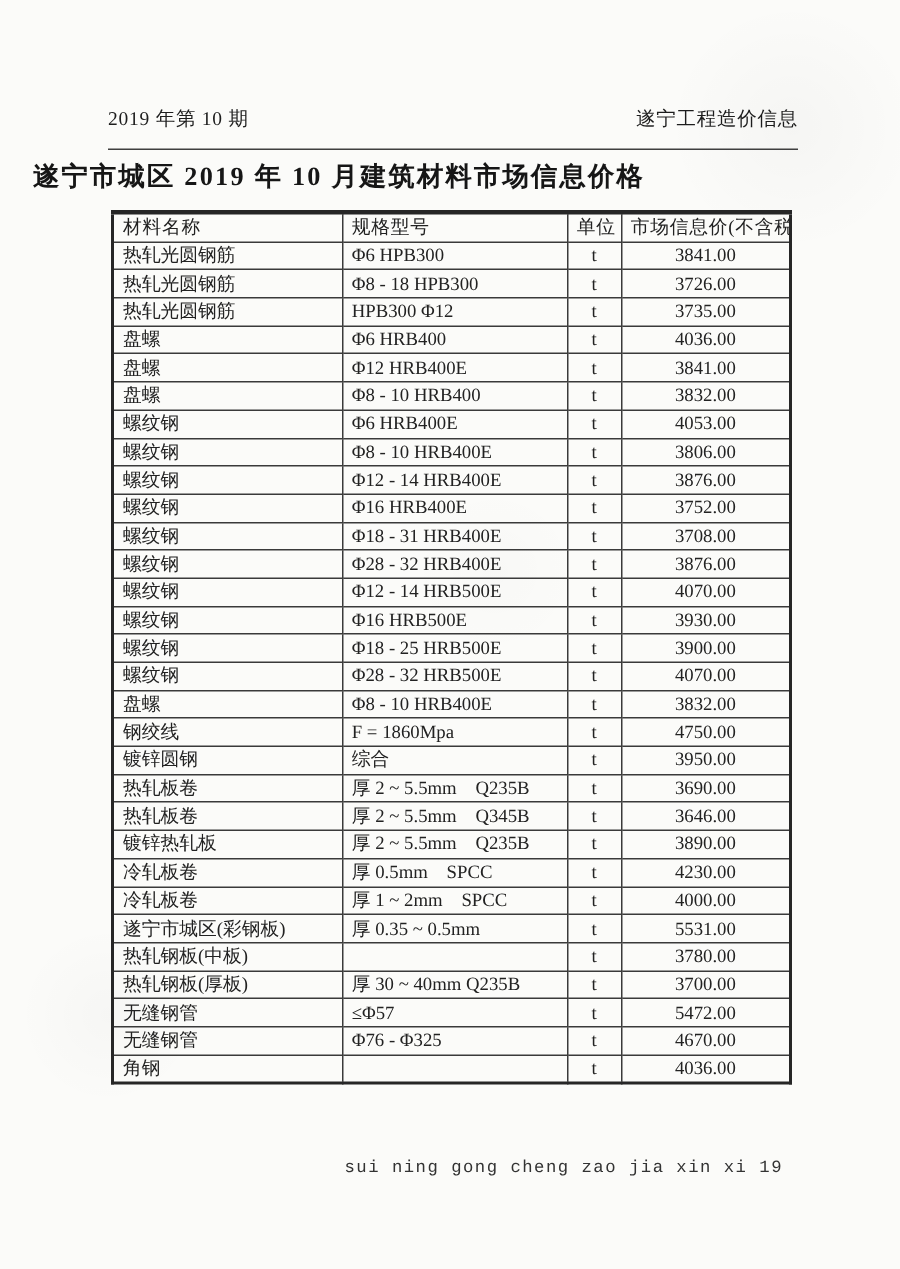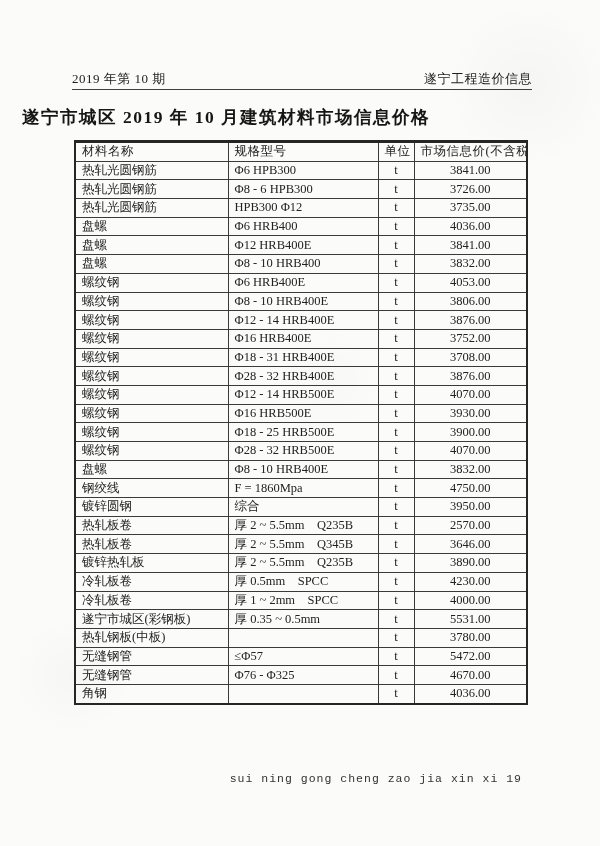--- a/index.html
+++ b/index.html
@@ -16,21 +16,21 @@
     background:
       radial-gradient(circle at 88% 10%, rgba(0,0,0,0.025), transparent 9%),
       radial-gradient(circle at 12% 80%, rgba(0,0,0,0.02), transparent 7%),
       radial-gradient(circle at 55% 45%, rgba(0,0,0,0.012), transparent 10%);
     pointer-events:none;
   }
   .page-header{
     position:absolute;top:70px;left:72px;width:460px;
     display:flex;justify-content:space-between;align-items:flex-end;
     font-size:13px;
-    padding-bottom:1px;
+    padding-bottom:11px;
     border-bottom:1.5px solid #3f3f3f;
     letter-spacing:0.5px;
     gap:30px;
   }
   .doc-title{
     position:absolute;top:105px;left:0;width:600px;
     margin:0;text-align:left;
     font-size:17.5px;font-weight:bold;letter-spacing:1.5px;
     color:#161616;
     padding-left:22px;
@@ -95,21 +95,21 @@
   <tbody>
   <tr>
     <td class="c-name">热轧光圆钢筋</td>
     <td class="c-spec">Φ6 HPB300</td>
     <td class="c-unit">t</td>
     <td class="c-price">3841.00</td>
   </tr>
 
   <tr>
     <td class="c-name">热轧光圆钢筋</td>
-    <td class="c-spec">Φ8 - 6 HPB300</td>
+    <td class="c-spec">Φ8 - 18 HPB300</td>
     <td class="c-unit">t</td>
     <td class="c-price">3726.00</td>
   </tr>
 
   <tr>
     <td class="c-name">热轧光圆钢筋</td>
     <td class="c-spec">HPB300 Φ12</td>
     <td class="c-unit">t</td>
     <td class="c-price">3735.00</td>
   </tr>
@@ -223,21 +223,21 @@
     <td class="c-name">镀锌圆钢</td>
     <td class="c-spec">综合</td>
     <td class="c-unit">t</td>
     <td class="c-price">3950.00</td>
   </tr>
 
   <tr>
     <td class="c-name">热轧板卷</td>
     <td class="c-spec">厚 2 ~ 5.5mm　Q235B</td>
     <td class="c-unit">t</td>
-    <td class="c-price">2570.00</td>
+    <td class="c-price">3690.00</td>
   </tr>
 
   <tr>
     <td class="c-name">热轧板卷</td>
     <td class="c-spec">厚 2 ~ 5.5mm　Q345B</td>
     <td class="c-unit">t</td>
     <td class="c-price">3646.00</td>
   </tr>
 
   <tr>
@@ -268,20 +268,26 @@
     <td class="c-price">5531.00</td>
   </tr>
 
   <tr>
     <td class="c-name">热轧钢板(中板)</td>
     <td class="c-spec"></td>
     <td class="c-unit">t</td>
     <td class="c-price">3780.00</td>
   </tr>
 
+  <tr>
+    <td class="c-name">热轧钢板(厚板)</td>
+    <td class="c-spec">厚 30 ~ 40mm Q235B</td>
+    <td class="c-unit">t</td>
+    <td class="c-price">3700.00</td>
+  </tr>
 
   <tr>
     <td class="c-name">无缝钢管</td>
     <td class="c-spec">≤Φ57</td>
     <td class="c-unit">t</td>
     <td class="c-price">5472.00</td>
   </tr>
 
   <tr>
     <td class="c-name">无缝钢管</td>

